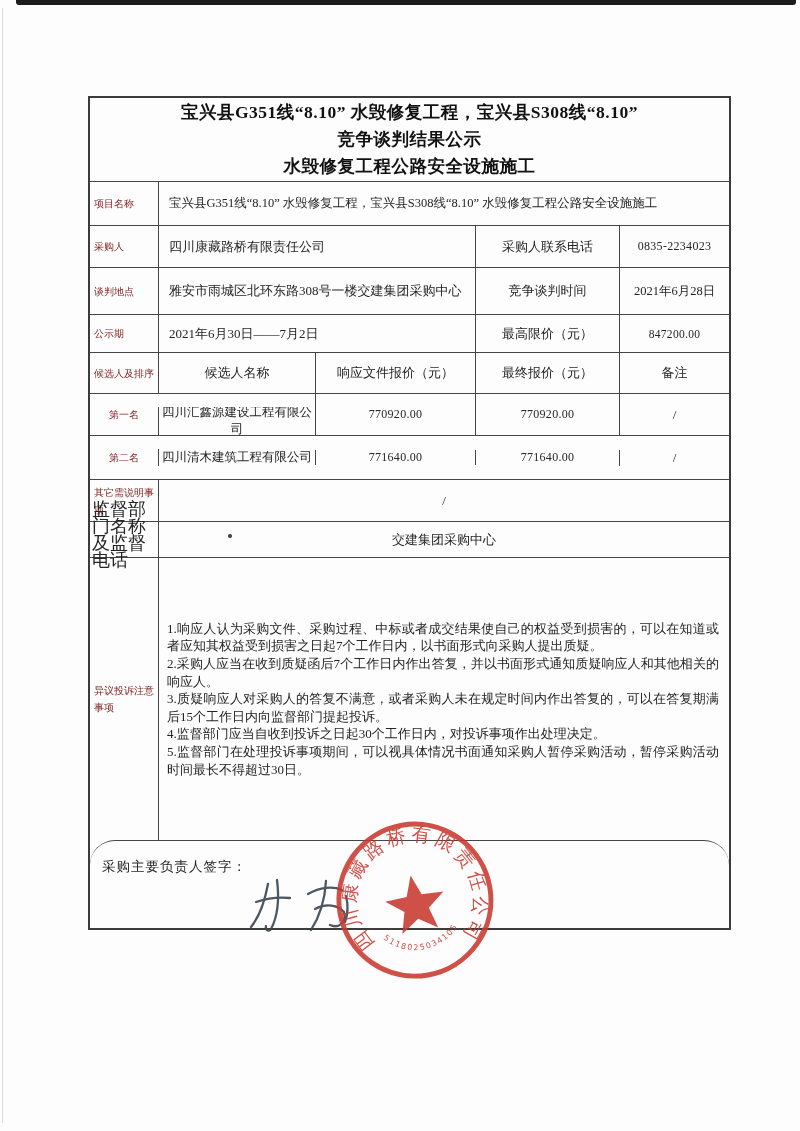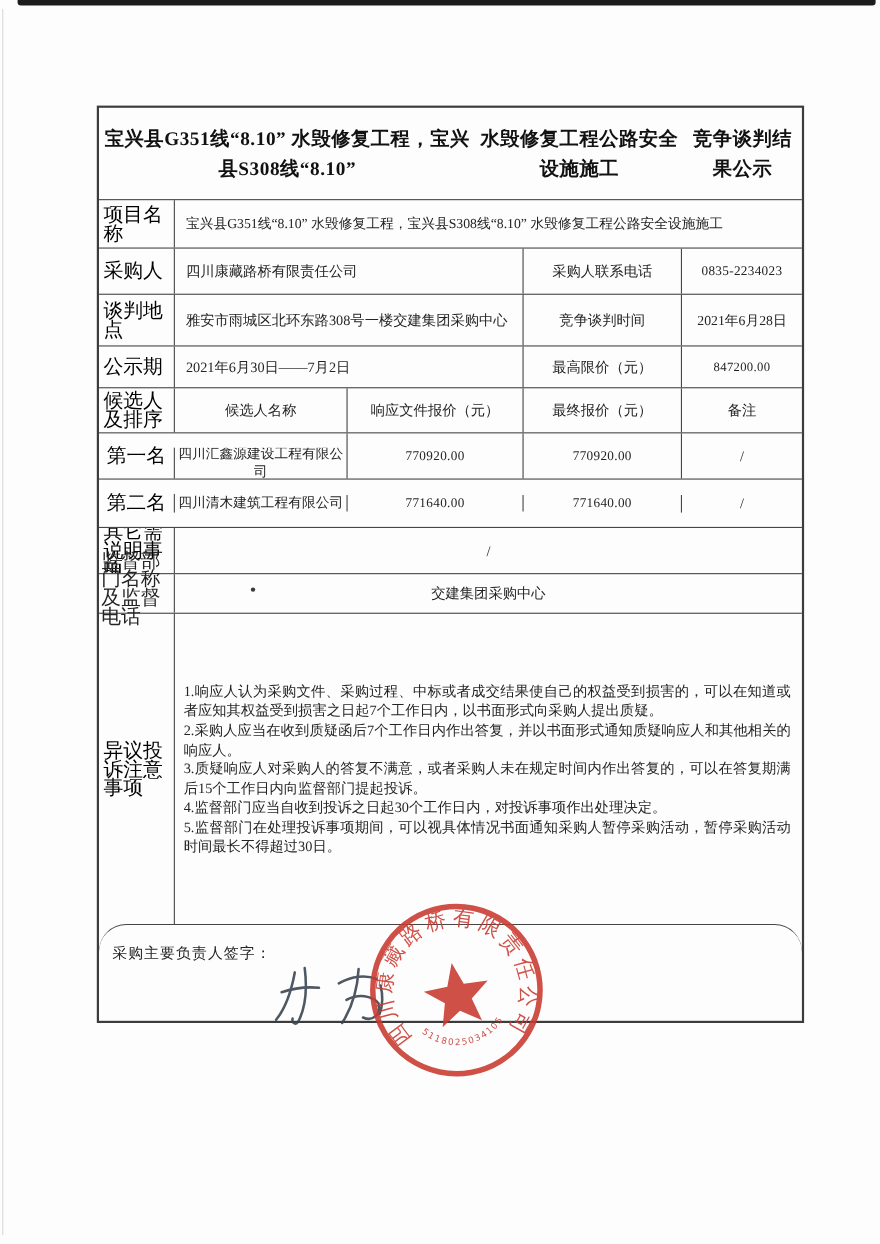--- a/index.html
+++ b/index.html
@@ -8,26 +8,26 @@
   .sheet { position:relative; width:800px; height:1131px; background:#fdfdfd; overflow:hidden; }
   .scan-strip { position:absolute; top:0; left:16px; width:780px; height:5px; background:#1c1c1c; border-radius:0 0 3px 3px; }
   .paper-edge { position:absolute; top:8px; left:2px; width:1px; height:1115px; background:#d9d9de; }
 
   .doc-table { position:absolute; left:88px; top:96px; width:643px; height:834px;
                border:2px solid #3c3c3c; display:flex; flex-direction:column; background:transparent; }
   .trow { display:flex; border-top:1.5px solid #464646; }
   .trow:first-child { border-top:none; }
   .cell { border-left:1.5px solid #464646; display:flex; align-items:center; overflow:hidden; }
   .cell:first-child { border-left:none; }
-  .lbl { width:68px; padding:2px 4px; font-size:18px; line-height:17px; word-break:break-all; color:#000000; }
+  .lbl { width:68px; padding:2px 4px; font-size:10px; line-height:17px; word-break:break-all; color:#7f1d1d; }
   .val-left { justify-content:flex-start; padding:2px 8px 2px 10px; font-size:13px; line-height:17.5px; word-break:break-all; }
   .val-center { justify-content:center; text-align:center; font-size:13px; }
   .num { font-size:12px; letter-spacing:0.3px; }
 
-  .r-title { height:83px; flex-direction:row; align-items:center; justify-content:center; }
+  .r-title { height:83px; flex-direction:column; align-items:center; justify-content:center; }
   .title-line { font-size:17.5px; font-weight:bold; line-height:27px; letter-spacing:0.5px; text-align:center; color:#111; }
   .r-project { height:44px; }
   .r-project .pv { width:571px; font-size:12.5px; line-height:17px; align-items:center; }
   .r-purchaser { height:42px; }
   .r-venue { height:47px; }
   .r-publicity { height:38px; }
   .w-main { width:317px; }
   .w-sub { width:144px; }
   .w-last { width:110px; }
   .r-chead { height:41px; }
@@ -59,22 +59,22 @@
 <body>
 
 <div class="sheet">
   <div class="scan-strip"></div>
   <div class="paper-edge"></div>
 
   <div class="doc-table">
 
     <div class="trow r-title">
       <div class="title-line">宝兴县G351线“8.10” 水毁修复工程，宝兴县S308线“8.10”</div>
+      <div class="title-line">竞争谈判结果公示</div>
       <div class="title-line">水毁修复工程公路安全设施施工</div>
-      <div class="title-line">竞争谈判结果公示</div>
     </div>
 
     <div class="trow r-project">
       <div class="cell lbl">项目名称</div>
       <div class="cell val-left pv">宝兴县G351线“8.10” 水毁修复工程，宝兴县S308线“8.10” 水毁修复工程公路安全设施施工</div>
     </div>
 
     <div class="trow r-purchaser">
       <div class="cell lbl">采购人</div>
       <div class="cell val-left w-main">四川康藏路桥有限责任公司</div>

